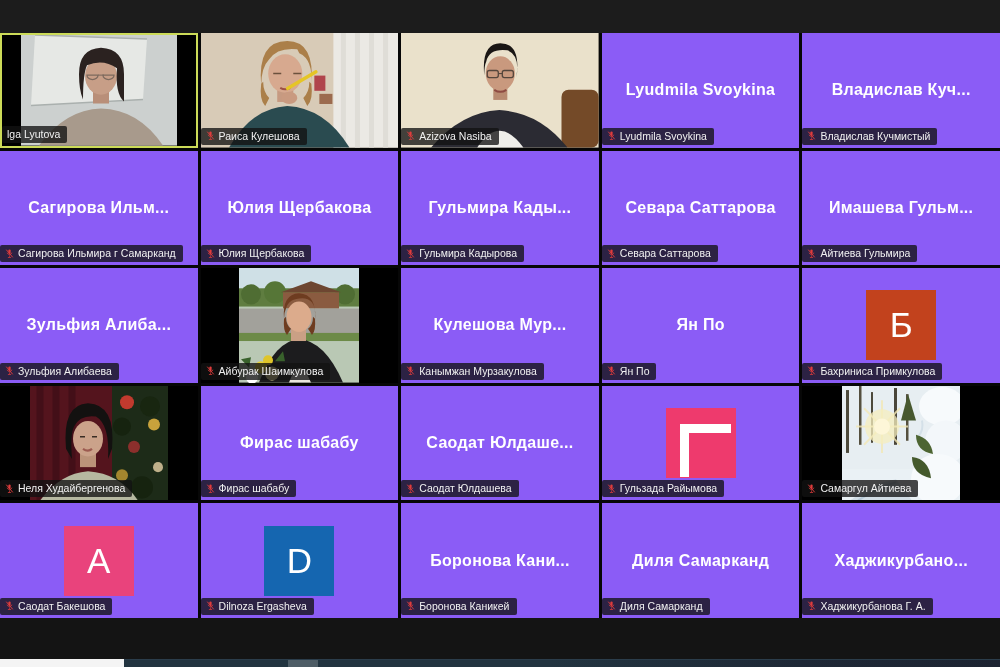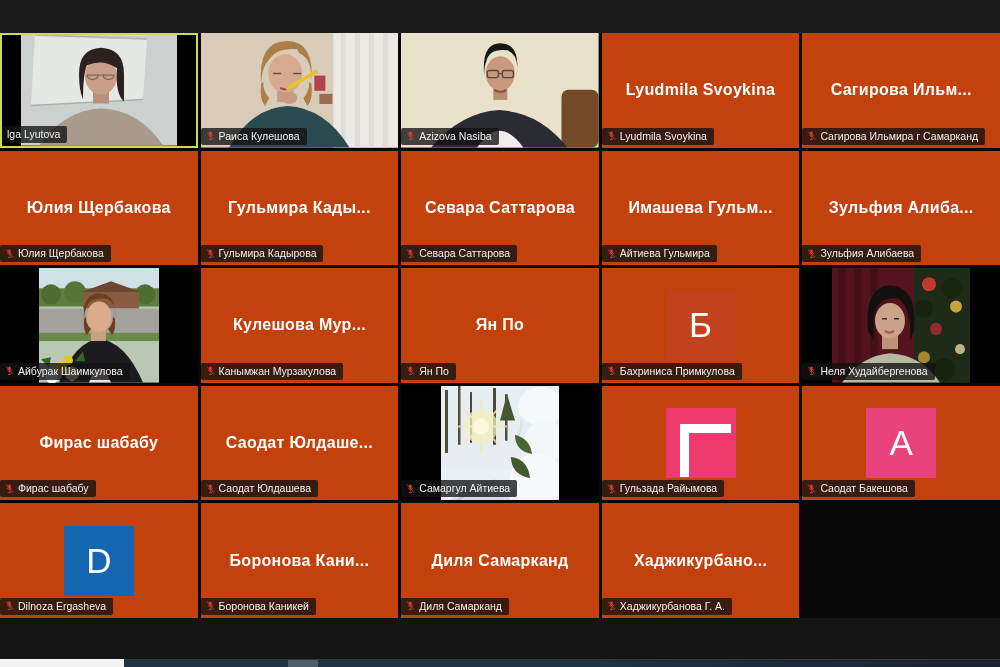--- a/index.html
+++ b/index.html
@@ -8,21 +8,21 @@
     background:#141414;
     font-family:"Liberation Sans", sans-serif;
   }
   .screen{position:relative;width:1000px;height:667px;background:#141414;}
   .topbar{position:absolute;top:0;left:0;width:1000px;height:33px;background:#1c1c1c;}
   .grid{
     position:absolute;top:33px;left:0;width:1000px;height:585px;
     display:grid;grid-template-columns:repeat(5,1fr);grid-template-rows:repeat(5,1fr);
     gap:3px;background:#070707;
   }
-  .tile{position:relative;background:#c2410c;overflow:hidden;box-sizing:border-box;}
+  .tile{position:relative;background:#8b5cf6;overflow:hidden;box-sizing:border-box;}
   .tile.active{border:2px solid #ccdb58;padding-left:9px;}
   .center-name{
     position:absolute;inset:0;display:flex;align-items:center;justify-content:center;
     color:#ffffff;font-size:16px;font-weight:600;letter-spacing:.3px;text-align:center;
     padding:0 10px;white-space:nowrap;overflow:hidden;
   }
   .avatar-wrap{position:absolute;inset:0;display:flex;align-items:center;justify-content:center;}
   .avatar-sq{
     width:70px;height:70px;display:flex;align-items:center;justify-content:center;
     color:#fff;font-size:35px;font-weight:400;position:relative;
@@ -139,20 +139,35 @@
       <svg viewBox="0 0 12 13" width="9" height="11">
    <g fill="#e03c3c">
      <rect x="4.5" y="1" width="3" height="5.8" rx="1.5"></rect>
      <rect x="5.5" y="9" width="1" height="2"></rect>
      <rect x="3.7" y="11" width="4.6" height="1" rx="0.5"></rect>
    </g>
    <path d="M2.9 5.4 a3.2 3.2 0 0 0 6.2 0" fill="none" stroke="#e03c3c" stroke-width="1.1"></path>
    <line x1="1.7" y1="1.4" x2="10.3" y2="11.6" stroke="#e03c3c" stroke-width="1.3"></line>
  </svg>
       <span>Lyudmila Svoykina</span>
+    </div>
+      </div>
+      <div class="tile">
+        <div class="center-name">Владислав Куч...</div>
+        <div class="name-tag">
+      <svg viewBox="0 0 12 13" width="9" height="11">
+   <g fill="#e03c3c">
+     <rect x="4.5" y="1" width="3" height="5.8" rx="1.5"></rect>
+     <rect x="5.5" y="9" width="1" height="2"></rect>
+     <rect x="3.7" y="11" width="4.6" height="1" rx="0.5"></rect>
+   </g>
+   <path d="M2.9 5.4 a3.2 3.2 0 0 0 6.2 0" fill="none" stroke="#e03c3c" stroke-width="1.1"></path>
+   <line x1="1.7" y1="1.4" x2="10.3" y2="11.6" stroke="#e03c3c" stroke-width="1.3"></line>
+ </svg>
+      <span>Владислав Кучмистый</span>
     </div>
       </div>
       <div class="tile">
         <div class="center-name">Сагирова Ильм...</div>
         <div class="name-tag">
       <svg viewBox="0 0 12 13" width="9" height="11">
    <g fill="#e03c3c">
      <rect x="4.5" y="1" width="3" height="5.8" rx="1.5"></rect>
      <rect x="5.5" y="9" width="1" height="2"></rect>
      <rect x="3.7" y="11" width="4.6" height="1" rx="0.5"></rect>
@@ -385,20 +400,39 @@
      <rect x="5.5" y="9" width="1" height="2"></rect>
      <rect x="3.7" y="11" width="4.6" height="1" rx="0.5"></rect>
    </g>
    <path d="M2.9 5.4 a3.2 3.2 0 0 0 6.2 0" fill="none" stroke="#e03c3c" stroke-width="1.1"></path>
    <line x1="1.7" y1="1.4" x2="10.3" y2="11.6" stroke="#e03c3c" stroke-width="1.3"></line>
  </svg>
       <span>Саодат Юлдашева</span>
     </div>
       </div>
       <div class="tile">
+        <div class="avatar-wrap">
+        <div class="avatar-sq" style="background:#ee3a6d">
+          <div class="bracket-mark"></div>
+        </div>
+        </div>
+        <div class="name-tag">
+      <svg viewBox="0 0 12 13" width="9" height="11">
+   <g fill="#e03c3c">
+     <rect x="4.5" y="1" width="3" height="5.8" rx="1.5"></rect>
+     <rect x="5.5" y="9" width="1" height="2"></rect>
+     <rect x="3.7" y="11" width="4.6" height="1" rx="0.5"></rect>
+   </g>
+   <path d="M2.9 5.4 a3.2 3.2 0 0 0 6.2 0" fill="none" stroke="#e03c3c" stroke-width="1.1"></path>
+   <line x1="1.7" y1="1.4" x2="10.3" y2="11.6" stroke="#e03c3c" stroke-width="1.3"></line>
+ </svg>
+      <span>Гульзада Райымова</span>
+    </div>
+      </div>
+      <div class="tile">
         <div class="video">
           <svg viewBox="0 0 118 113" preserveAspectRatio="none" style="width:118px">
 <rect width="118" height="113" fill="#e7eef2"></rect>
 <rect x="4" y="4" width="3" height="62" fill="#4d4a3c"></rect>
             <rect x="17" y="0" width="2.5" height="58" fill="#55503f"></rect>
 <rect x="29" y="6" width="2" height="50" fill="#4d4a3c"></rect>
             <rect x="52" y="2" width="3" height="56" fill="#4a463a"></rect>
 <rect x="64" y="8" width="2.5" height="46" fill="#55503f"></rect>
 <path d="M40 14 V66 M14 40 H66 M22 22 L58 58 M58 22 L22 58" stroke="#f3e8b6" stroke-width="2" opacity="0.8"></path>
 <circle cx="40" cy="40" r="17" fill="#f6edbd" opacity="0.75"></circle>
@@ -423,39 +457,20 @@
      <rect x="3.7" y="11" width="4.6" height="1" rx="0.5"></rect>
    </g>
    <path d="M2.9 5.4 a3.2 3.2 0 0 0 6.2 0" fill="none" stroke="#e03c3c" stroke-width="1.1"></path>
    <line x1="1.7" y1="1.4" x2="10.3" y2="11.6" stroke="#e03c3c" stroke-width="1.3"></line>
  </svg>
       <span>Самаргул Айтиева</span>
     </div>
       </div>
       <div class="tile">
         <div class="avatar-wrap">
-        <div class="avatar-sq" style="background:#ee3a6d">
-          <div class="bracket-mark"></div>
-        </div>
-        </div>
-        <div class="name-tag">
-      <svg viewBox="0 0 12 13" width="9" height="11">
-   <g fill="#e03c3c">
-     <rect x="4.5" y="1" width="3" height="5.8" rx="1.5"></rect>
-     <rect x="5.5" y="9" width="1" height="2"></rect>
-     <rect x="3.7" y="11" width="4.6" height="1" rx="0.5"></rect>
-   </g>
-   <path d="M2.9 5.4 a3.2 3.2 0 0 0 6.2 0" fill="none" stroke="#e03c3c" stroke-width="1.1"></path>
-   <line x1="1.7" y1="1.4" x2="10.3" y2="11.6" stroke="#e03c3c" stroke-width="1.3"></line>
- </svg>
-      <span>Гульзада Райымова</span>
-    </div>
-      </div>
-      <div class="tile">
-        <div class="avatar-wrap">
         <div class="avatar-sq" style="background:#e9437c">
           <span>А</span>
         </div>
         </div>
         <div class="name-tag">
       <svg viewBox="0 0 12 13" width="9" height="11">
    <g fill="#e03c3c">
      <rect x="4.5" y="1" width="3" height="5.8" rx="1.5"></rect>
      <rect x="5.5" y="9" width="1" height="2"></rect>
      <rect x="3.7" y="11" width="4.6" height="1" rx="0.5"></rect>

